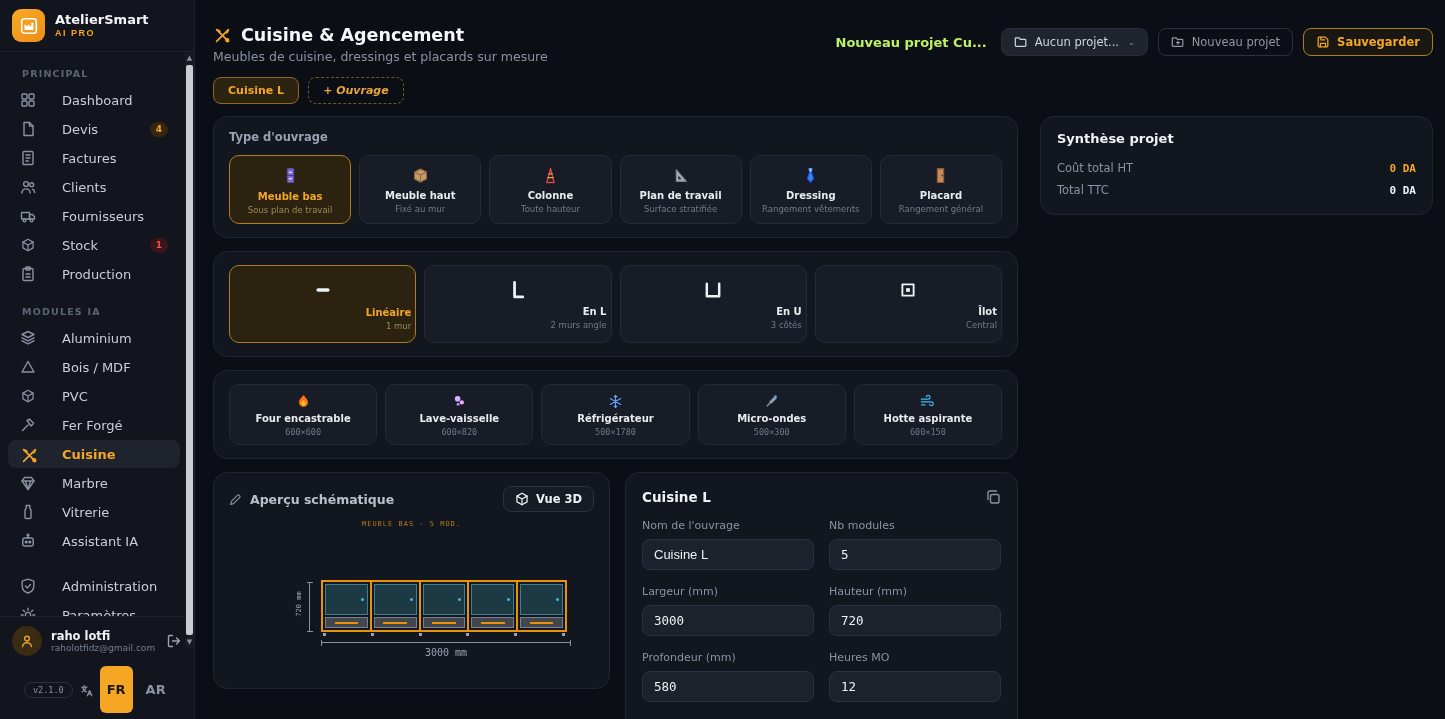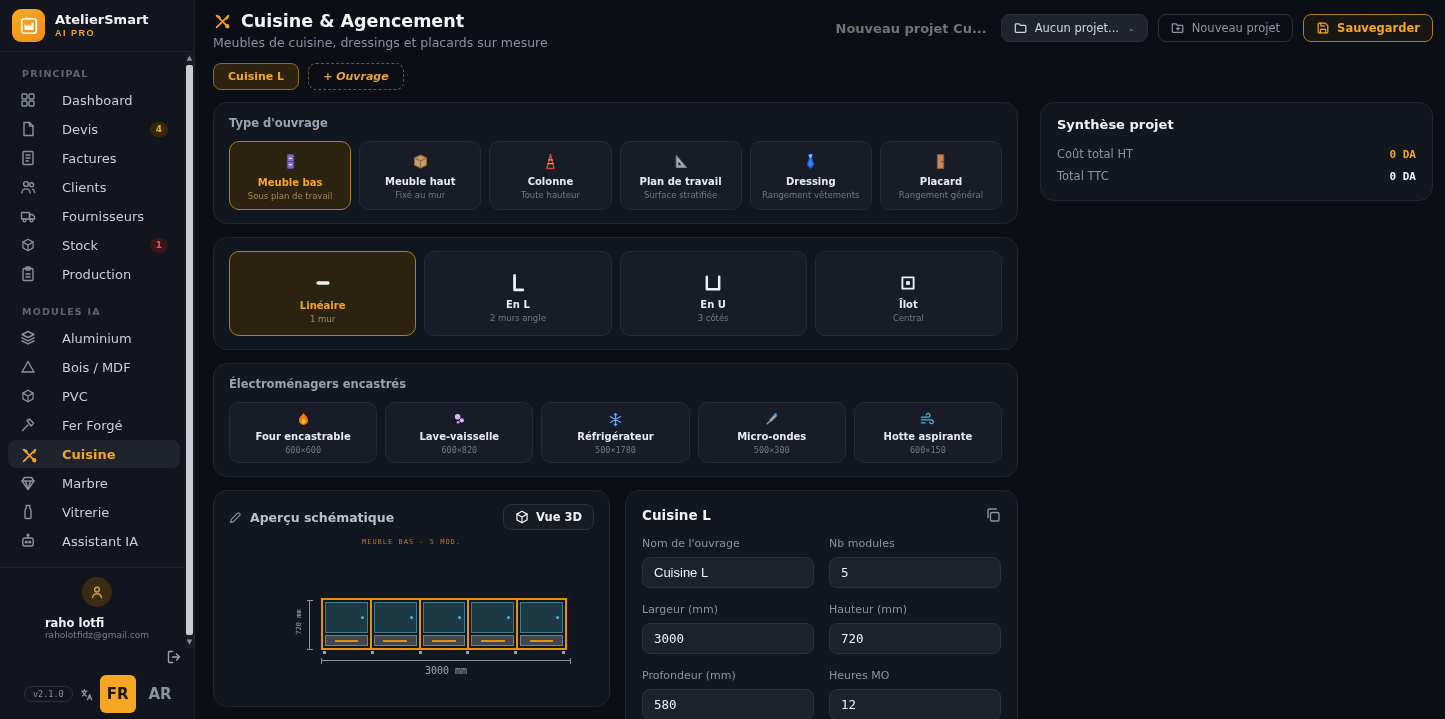--- a/index.html
+++ b/index.html
@@ -18,45 +18,45 @@
   .nav-label { font-size:9.5px; letter-spacing:1.2px; color:#5d6574; font-weight:bold; padding:10px 14px 7px; }
   .nav-item { display:flex; align-items:center; gap:26px; padding:6px 12px; border-radius:8px; color:#c9ced8; font-size:13px; margin-bottom:1px; cursor:pointer; }
   .nav-item .nicon { width:16px; height:16px; color:#8a92a2; flex:none; display:grid; place-items:center; }
   .nav-item.active { background:#1e232d; color:#f5a623; font-weight:bold; }
   .nav-item.active .nicon { color:#f5a623; }
   .badge { margin-left:auto; font-size:9px; line-height:1; padding:3px 6px; border-radius:9px; font-weight:bold; }
   .badge.orange { background:#34270e; color:#f5a623; }
   .badge.red { background:#3a151a; color:#ef5350; }
   .nav-gap { height:16px; }
   .side-user { border-top:1px solid #1d222c; padding:9px 12px 6px; }
-  .user-row { display:flex; align-items:center; gap:9px;flex-direction:column; }
+  .user-row { display:flex; align-items:center; gap:9px; }
   .avatar { width:30px; height:30px; border-radius:50%; background:#3a2c12; color:#e09f3a; display:grid; place-items:center; flex:none; }
   .user-name { font-size:11.5px; font-weight:bold; color:#eef1f5; }
   .user-email { font-size:9px; color:#767e8d; }
   .logout { margin-left:auto; color:#9aa2b2; width:16px; height:16px; cursor:pointer; }
   .side-foot { display:flex; align-items:center; padding:10px 12px 0; gap:7px; }
   .ver-chip { font-size:8.5px; color:#8a92a2; border:1px solid #2a303c; border-radius:9px; padding:2px 8px; font-family:"DejaVu Sans Mono",monospace; }
   .lang-wrap { margin-left:auto; display:flex; align-items:center; gap:6px; }
   .tr-icon { color:#8a92a2; width:14px; height:14px; }
-  .lang { font-size:15px; font-weight:bold; padding:10px 7px; border-radius:6px; cursor:pointer; }
+  .lang { font-size:13px; font-weight:bold; padding:16px 7px; border-radius:6px; cursor:pointer; }
   .lang.fr { background:#f5a623; color:#20160a; }
   .lang.ar { color:#8a92a2; }
   
   .sb { position:absolute; right:0; top:53px; bottom:71px; width:9px; background:#181b22; }
   .sb-arrow { position:absolute; left:0; width:9px; height:11px; color:#8a8f99; font-size:7px; text-align:center; line-height:11px; }
   .sb-thumb { position:absolute; left:1px; right:1px; top:12px; bottom:13px; background:#c9ccd2; border-radius:2px; }
 
   
   .main { flex:1; padding:0 12px 0 18px; overflow:hidden; }
-  .topbar { display:flex; justify-content:space-between; align-items:flex-start; padding-top:11px; }
+  .topbar { display:flex; justify-content:space-between; align-items:flex-start; padding-top:25px; }
   .page-title { display:flex; align-items:center; gap:9px; font-size:17.5px; font-weight:bold; color:#f5f7fa; }
   .page-title .ticon { color:#f5a623; width:19px; height:19px; }
   .page-sub { font-size:12.5px; color:#8a92a2; margin-top:4px; }
   .top-actions { display:flex; align-items:center; gap:10px; margin-top:3px; }
-  .proj-name { font-size:13px; font-weight:bold; color:#737373; margin-right:4px; }
+  .proj-name { font-size:13px; font-weight:bold; color:#bef264; margin-right:4px; }
   .btn { display:flex; align-items:center; gap:7px; font-size:11.5px; border-radius:8px; padding:6px 12px; cursor:pointer; white-space:nowrap; }
   .btn .bicon { width:14px; height:14px; display:grid; place-items:center; }
   .btn-select { background:#20242e; color:#cfd5df; border:1px solid #272d39; }
   .btn-ghost { background:transparent; color:#8f96a5; border:1px solid #2b313d; }
   .btn-accent { background:rgba(245,166,35,0.06); color:#f5a623; border:1px solid #b07d1e; font-weight:bold; }
   .chev { font-size:8px; color:#8a92a2; margin-left:2px; }
 
   .tabs { display:flex; gap:9px; margin-top:13px; }
   .tab { font-size:11px; font-weight:bold; padding:6px 14px; border-radius:8px; cursor:pointer; }
   .tab.active { background:#2c2310; border:1px solid #8f6a1c; color:#f5a623; }
@@ -69,21 +69,21 @@
   .panel { background:#12161e; border:1px solid #1f2531; border-radius:14px; padding:13px 15px; margin-bottom:13px; }
   .panel-label { font-size:11.5px; color:#9aa2b2; font-weight:600; margin-bottom:11px; }
   .cards-row { display:flex; gap:8px; }
   .opt-card { flex:1; background:#171c26; border:1px solid #242b37; border-radius:10px; text-align:center; padding:9px 4px 8px; cursor:pointer; }
   .opt-card .oicon { height:20px; display:grid; place-items:center; margin-bottom:5px; }
   .opt-card .olabel { font-size:10px; font-weight:bold; color:#e8ebf0; }
   .opt-card .osub { font-size:8.5px; color:#717988; margin-top:3px; }
   .opt-card.selected { background:#2b2310; border:1.5px solid #b07d1e; }
   .opt-card.selected .olabel { color:#f5a623;margin-top:6px; }
   .opt-card.selected .osub { color:#a08a55; }
-  .shape-card { padding:20px 4px 11px; }
+  .shape-card { padding:13px 4px 11px;text-align:right; }
   .shape-card .oicon { height:22px; color:#eef1f5; }
   .appl-card { padding:8px 4px 7px; }
   .appl-card .oicon { height:16px; margin-bottom:4px; }
   .appl-card .osub { font-family:"DejaVu Sans Mono",monospace; }
 
   .bottom-row { display:flex; gap:15px; align-items:flex-start; }
   .preview-panel { width:397px; min-width:397px; height:217px; position:relative; }
   .preview-head { display:flex; justify-content:space-between; align-items:center; }
   .preview-title { display:flex; align-items:center; gap:8px; font-size:12.5px; font-weight:bold; color:#b9c0cc; }
   .preview-title .picon { width:13px; height:13px; color:#8a92a2; }
@@ -510,21 +510,20 @@
                     <rect x="6.5" y="6.5" width="3" height="3" fill="currentColor" stroke="none"></rect>
                   </svg>
                 </div>
               <div class="olabel">Îlot</div>
               <div class="osub">Central</div>
             </div>
           </div>
         </section>
 
         <section class="panel">
-          <div class="panel-label">Électroménagers encastrés</div>
           <div class="cards-row">
             <div class="opt-card appl-card">
               <div class="oicon">
                   <svg width="15" height="15" viewBox="0 0 16 16" fill="none" stroke="currentColor" stroke-width="1.4" stroke-linecap="round" stroke-linejoin="round">
                     <path d="M8 1c2 2.8 4.8 4.6 4.8 8a4.8 4.8 0 01-9.6 0C3.2 5.6 6 3.8 8 1z" fill="#f97316" stroke="none"></path>
                     <path d="M8 6.5c1 1.3 2.2 2.1 2.2 3.7a2.2 2.2 0 01-4.4 0c0-1.6 1.2-2.4 2.2-3.7z" fill="#fbbf24" stroke="none"></path>
                   </svg>
                 </div>
               <div class="olabel">Four encastrable</div>
               <div class="osub">600×600</div>

